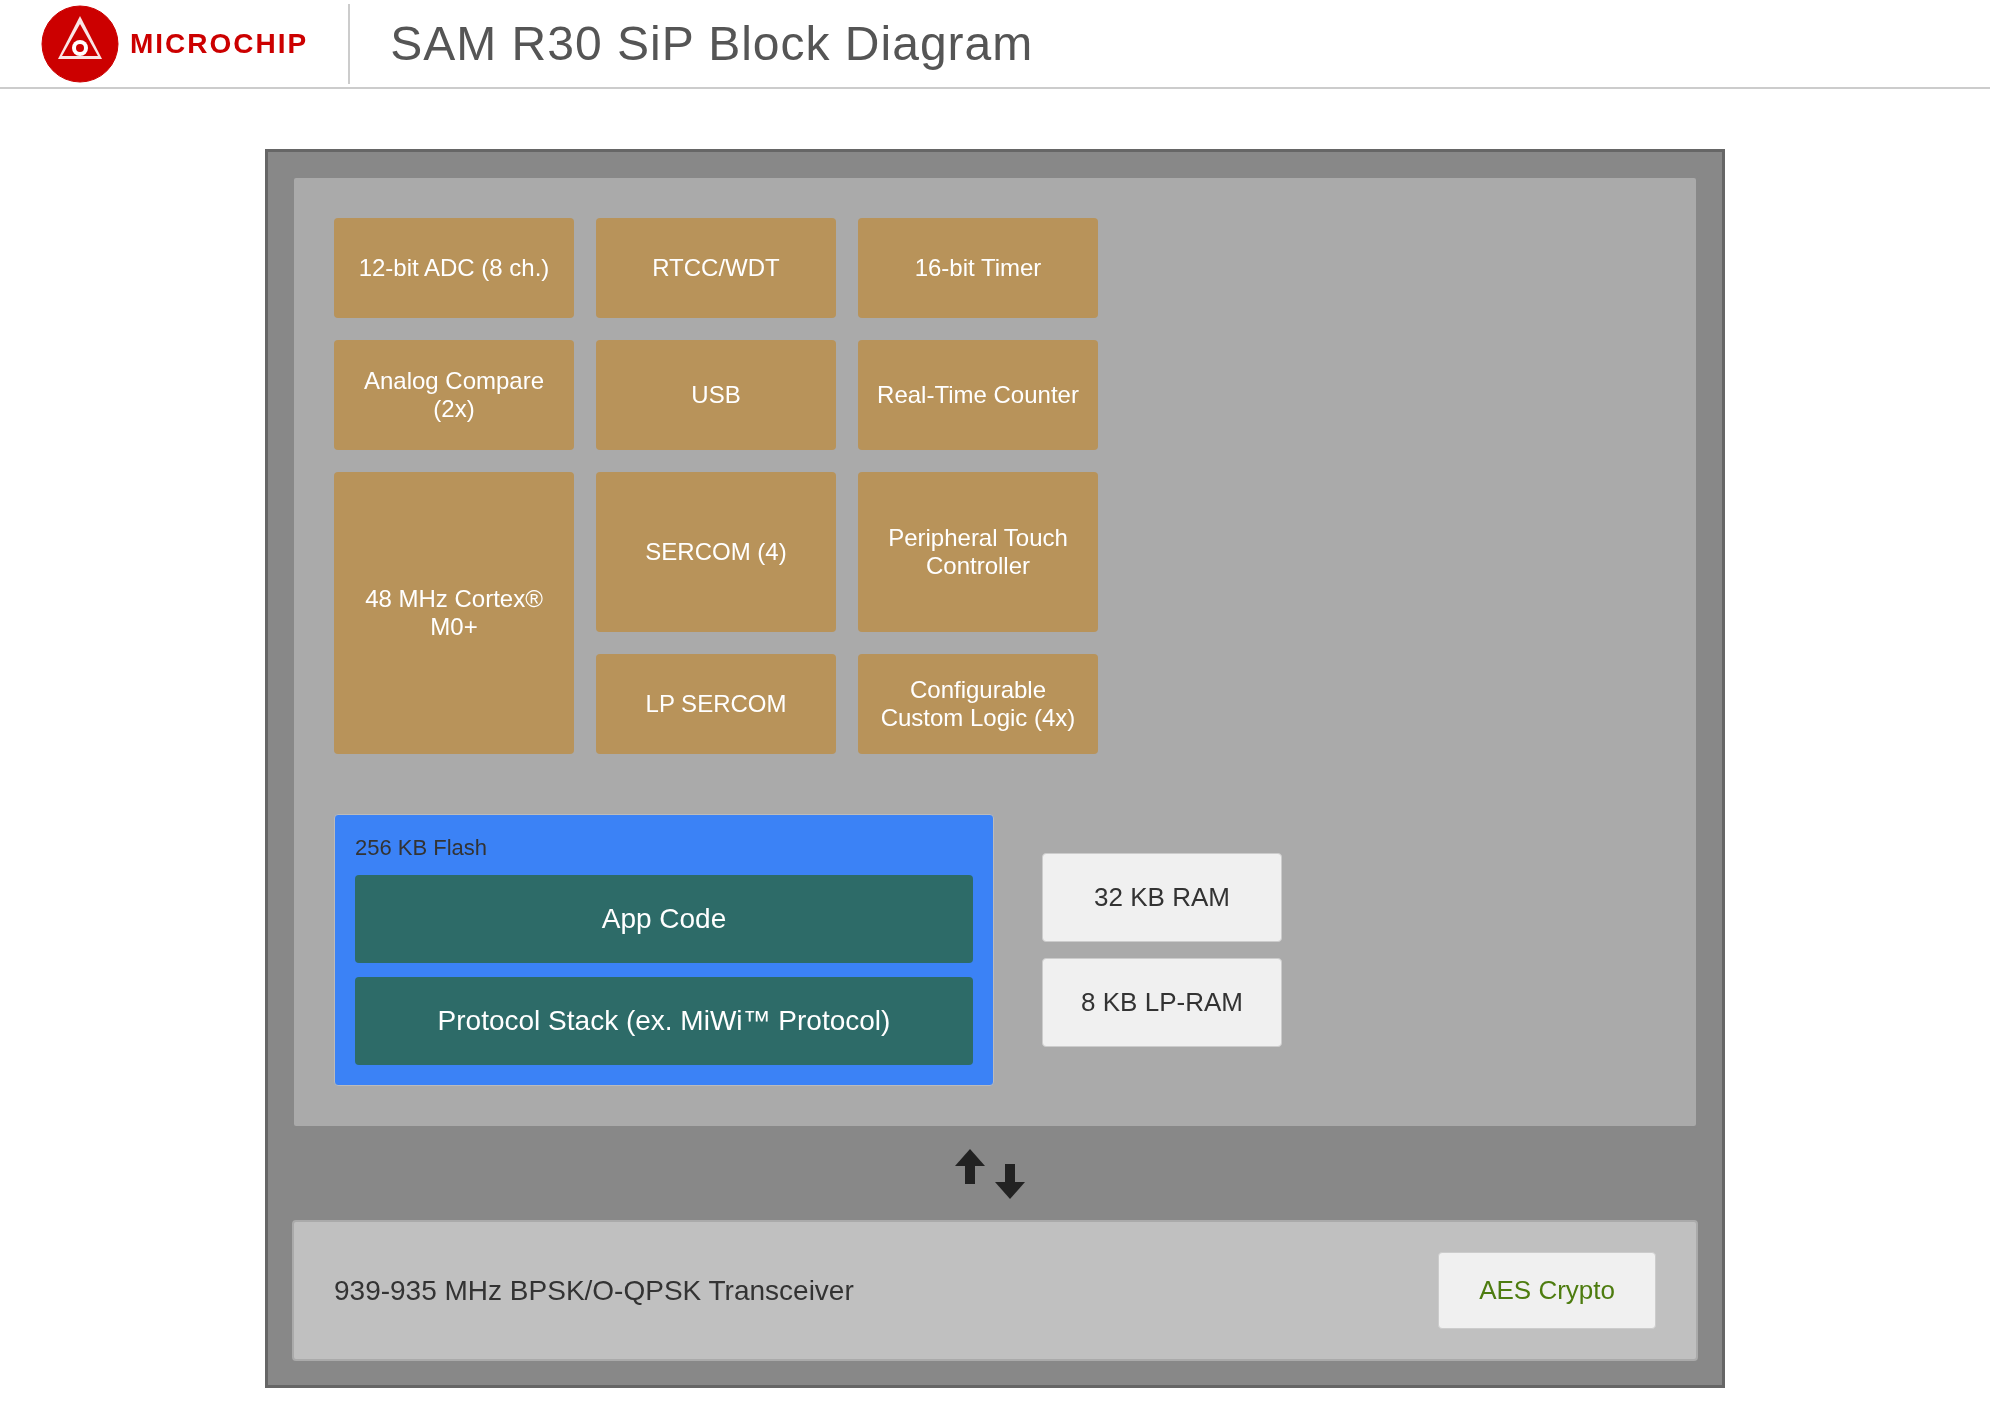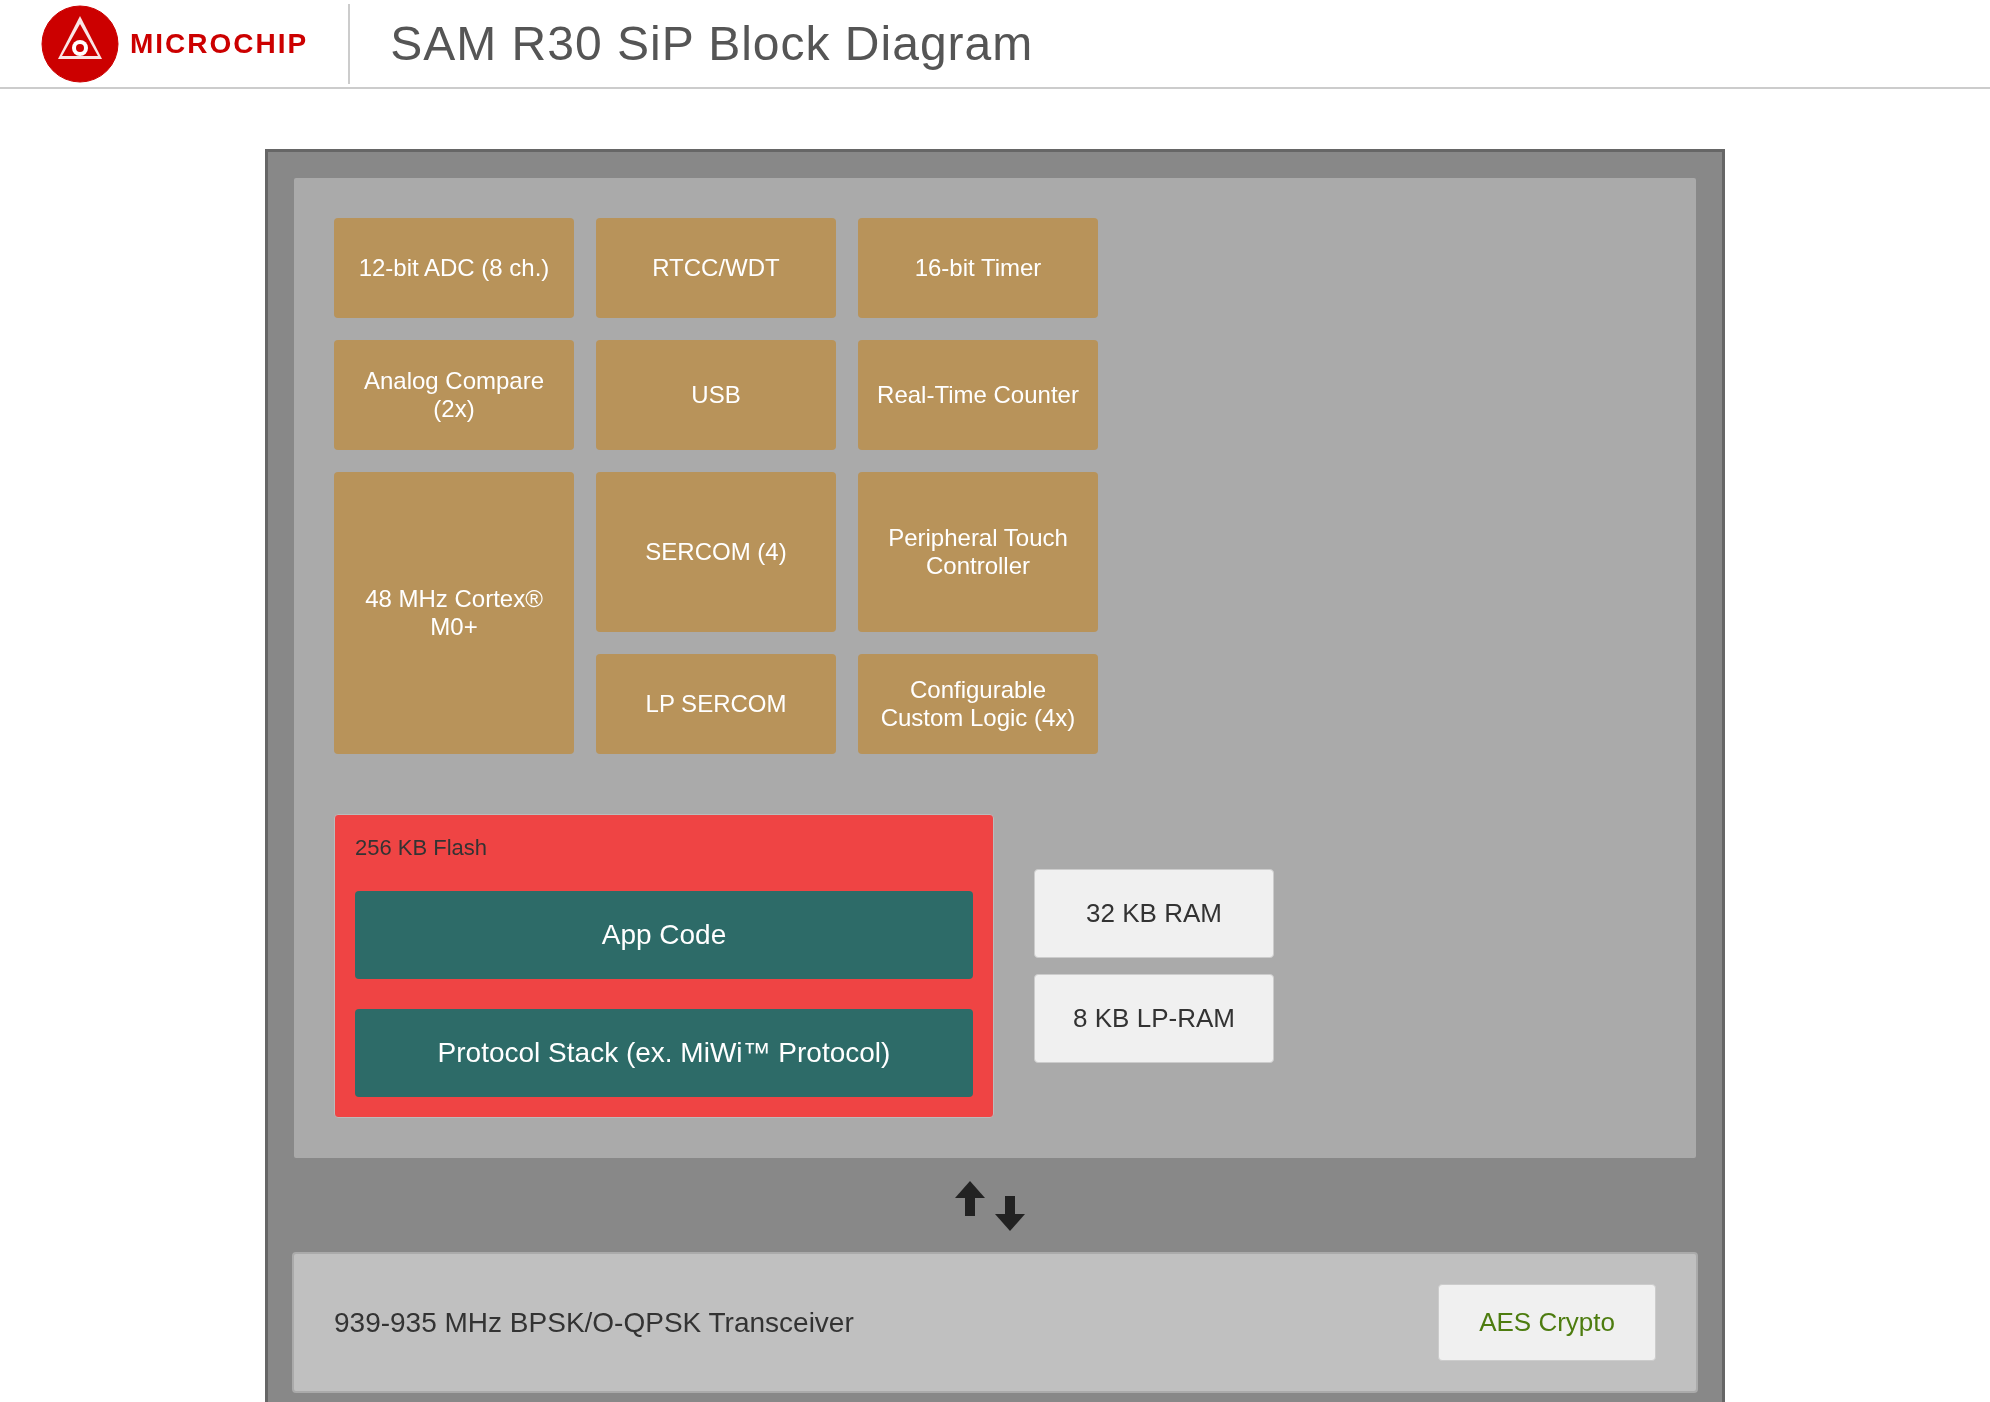--- a/index.html
+++ b/index.html
@@ -90,28 +90,28 @@
 
     
     .bottom-section {
       display: flex;
       gap: 20px;
       align-items: stretch;
     }
 
     
     .flash-area {
-      background: #ef4444;
+      background: #3b82f6;
       border: 1px solid #bbbbbb;
       border-radius: 4px;
       padding: 20px;
       flex: 0 0 660px;
       display: flex;
       flex-direction: column;
-      gap: 16px;
+      gap: 0;
     }
     .flash-label {
       font-size: 22px;
       color: #333333;
       margin-bottom: 14px;
       font-weight: 400;
     }
     .flash-block {
       background: #2d6b68;
       border-radius: 4px;
@@ -143,20 +143,21 @@
     .ram-block {
       background: #f0f0f0;
       border: 1px solid #cccccc;
       border-radius: 4px;
       padding: 28px 36px;
       text-align: center;
       font-size: 26px;
       color: #333333;
       font-weight: 400;
       min-width: 240px;
+      margin-left: 8px;
     }
 
     
     .arrow-connector {
       display: flex;
       justify-content: center;
       padding: 16px 0;
       gap: 10px;
     }
 

